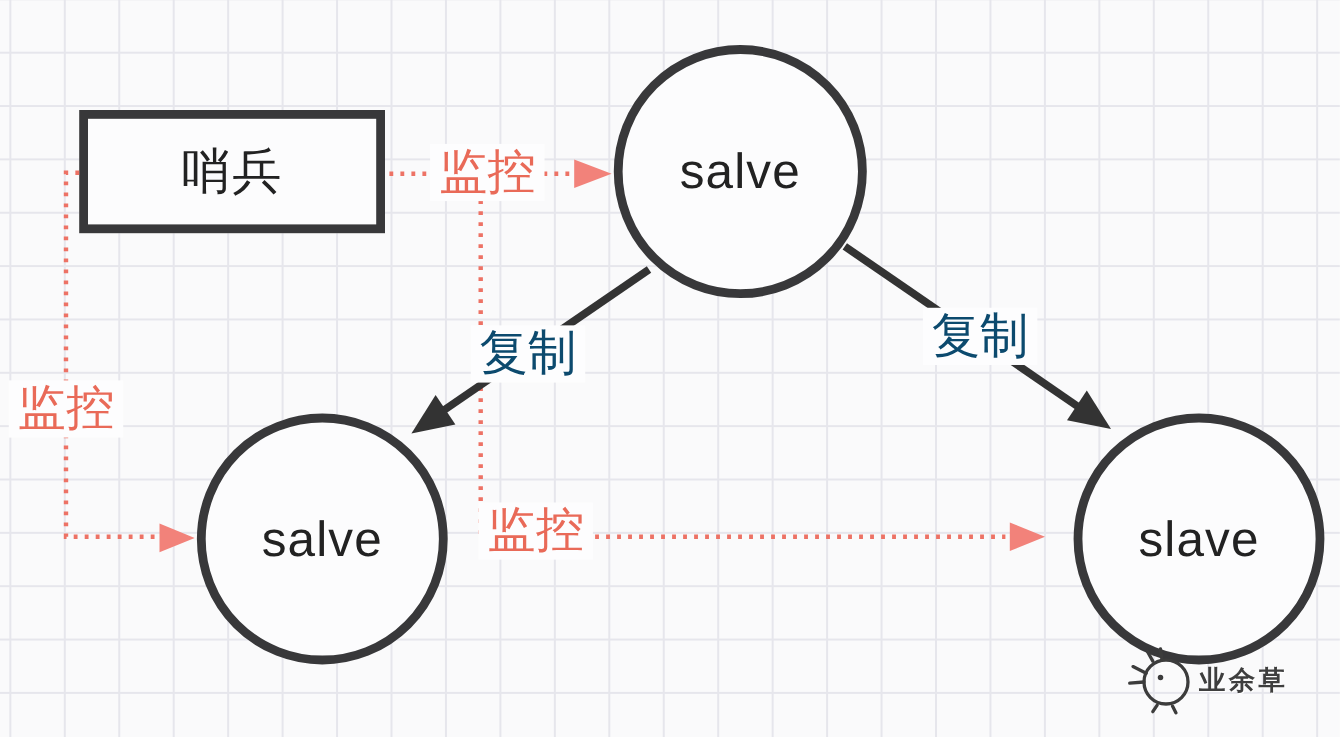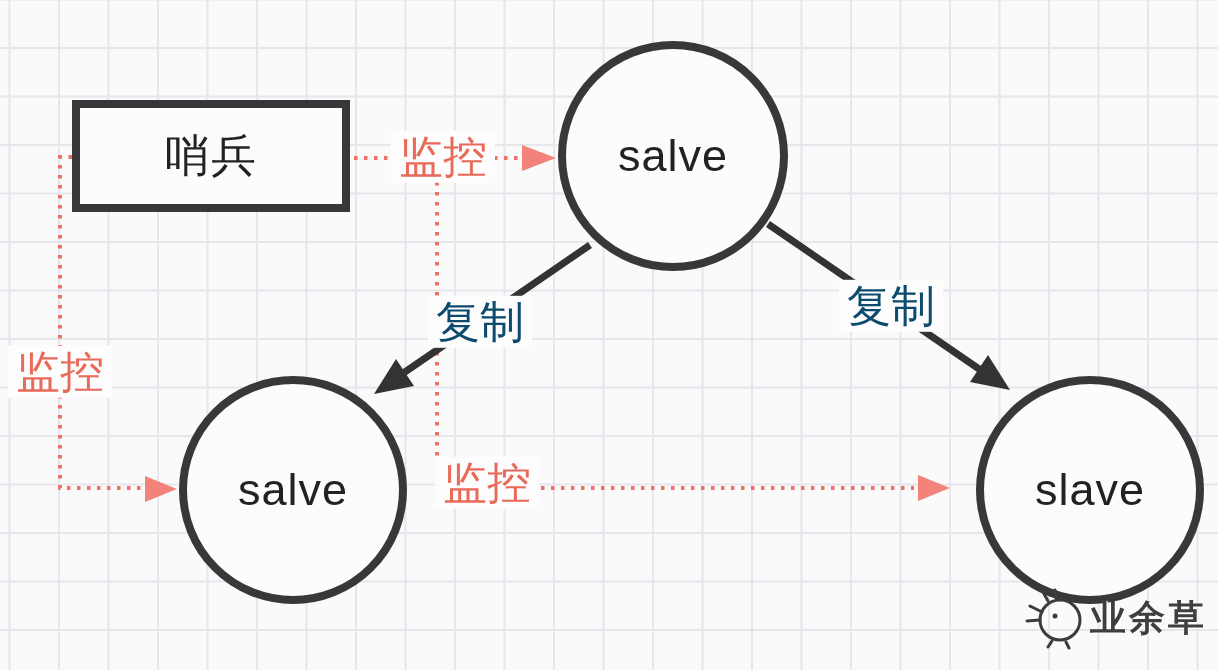--- a/index.html
+++ b/index.html
@@ -35,21 +35,21 @@
     white-space:nowrap;
   }
   .edge-label.monitor{color:#e96a58;}
   .edge-label.replicate{color:#0c4a6e;}
   .watermark{
     position:absolute;left:1022px;top:586px;
     display:flex;align-items:center;
     color:#3e3e3e;
   }
   .watermark-text{
-    font-size:36px;font-weight:700;letter-spacing:3px;
+    font-size:24px;font-weight:700;letter-spacing:3px;
     text-shadow:1px 1px 0 #ffffff;
   }
 </style>
 </head>
 <body>
 
 <div class="canvas">
 
   <div class="node" style="left:72px;top:100px;width:278px;height:112px;">
     <span>哨兵</span>

